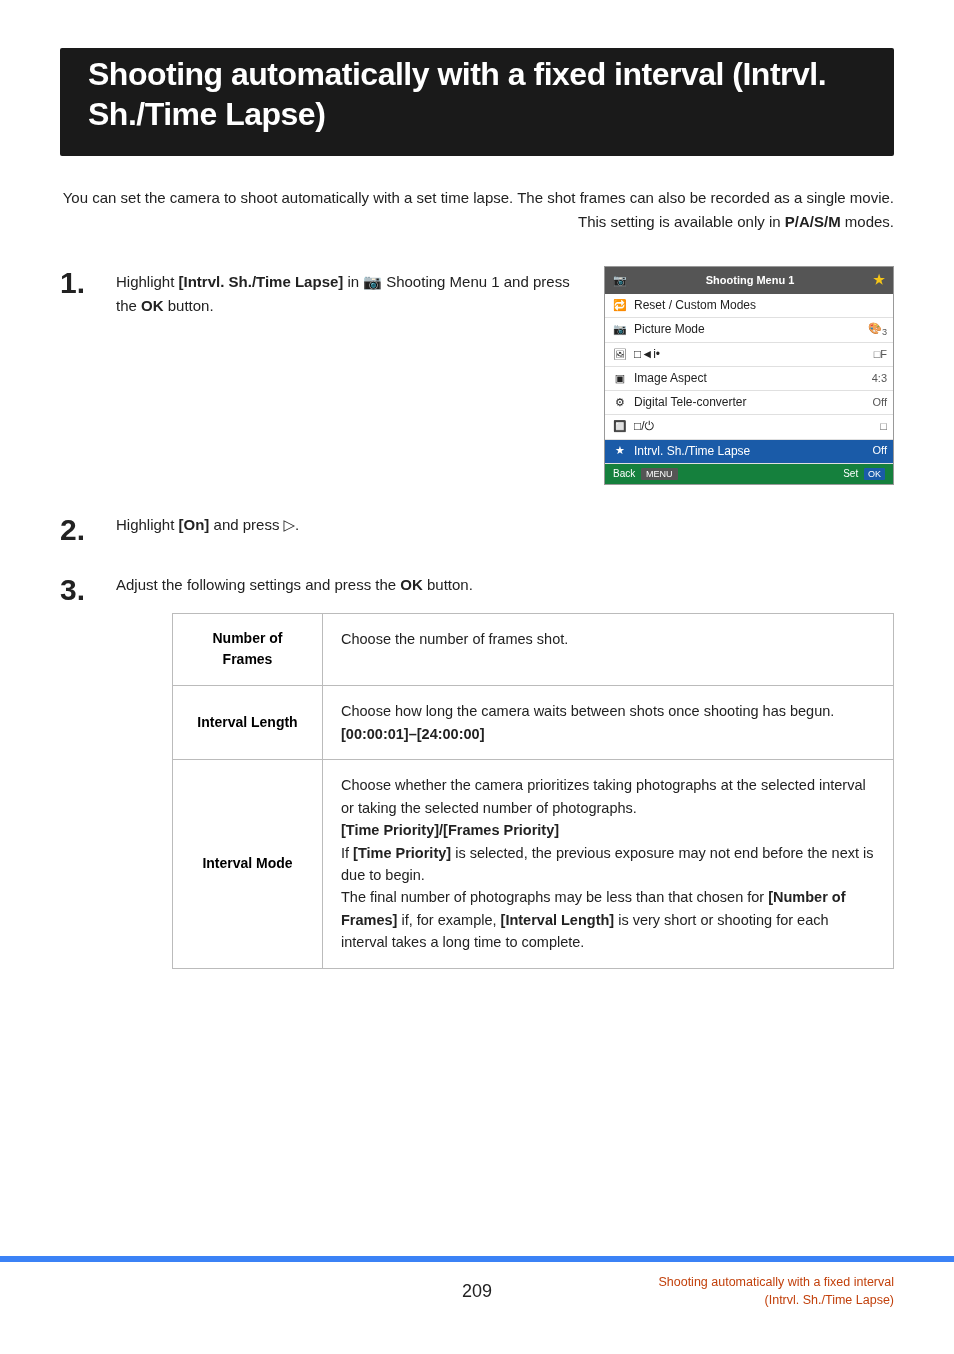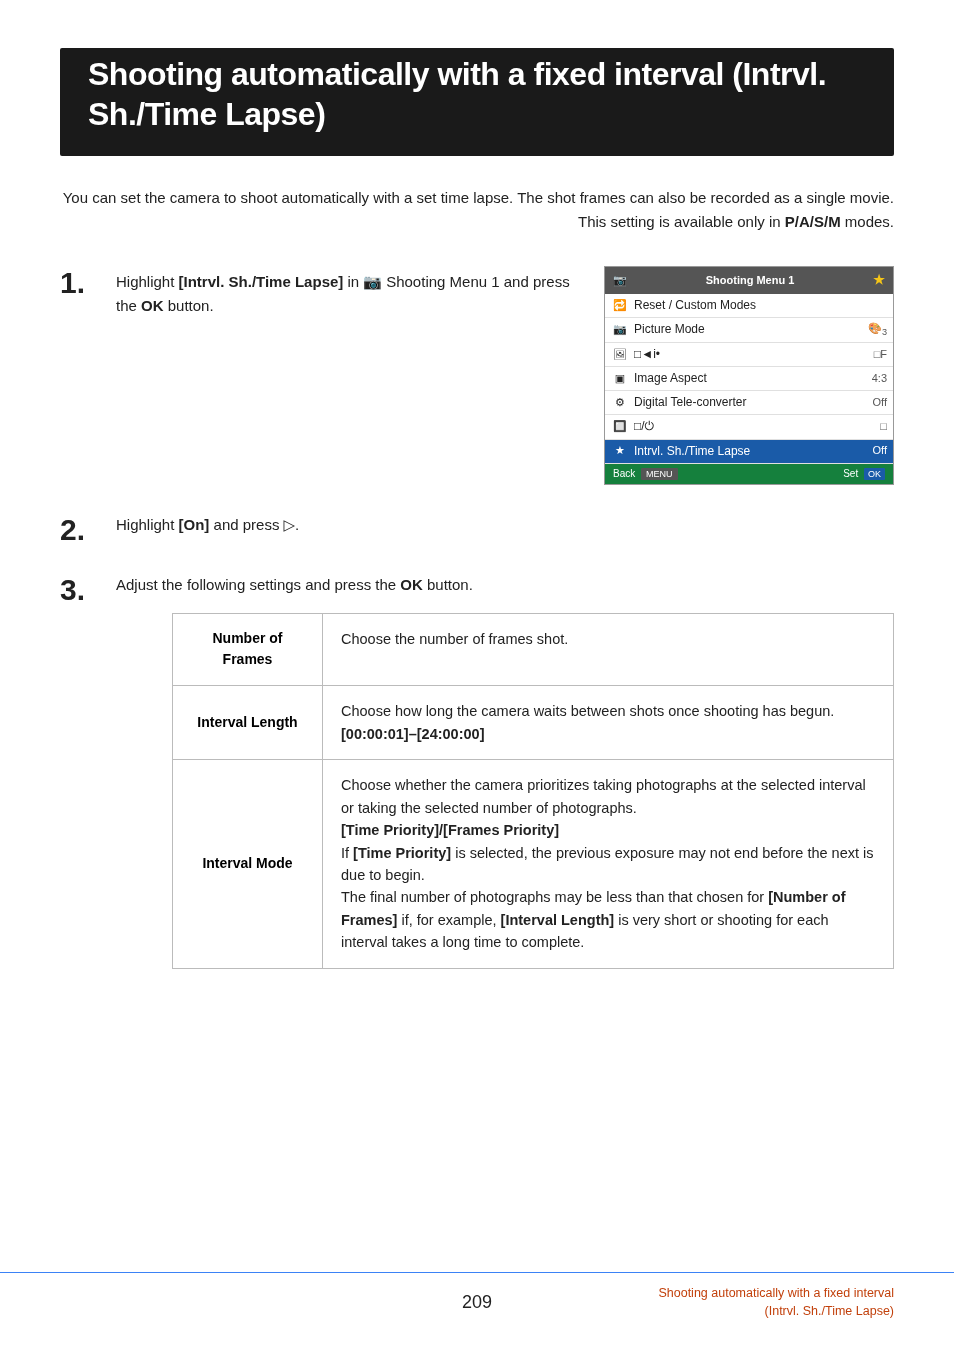--- a/index.html
+++ b/index.html
@@ -178,22 +178,22 @@
 
     
     .page-footer {
       position: absolute;
       bottom: 30px;
       left: 0;
       right: 0;
       display: flex;
       align-items: center;
       justify-content: space-between;
-      padding: 4px 60px;
-      border-top: 1px solid #3b82f6;
+      padding: 15px 60px;
+      border-top: 6px solid #3b82f6;
       padding-top: 12px;
     }
     .footer-page-num {
       font-size: 18px;
       font-weight: 400;
       color: #222;
       text-align: center;
       flex: 1;
     }
     .footer-topic {

